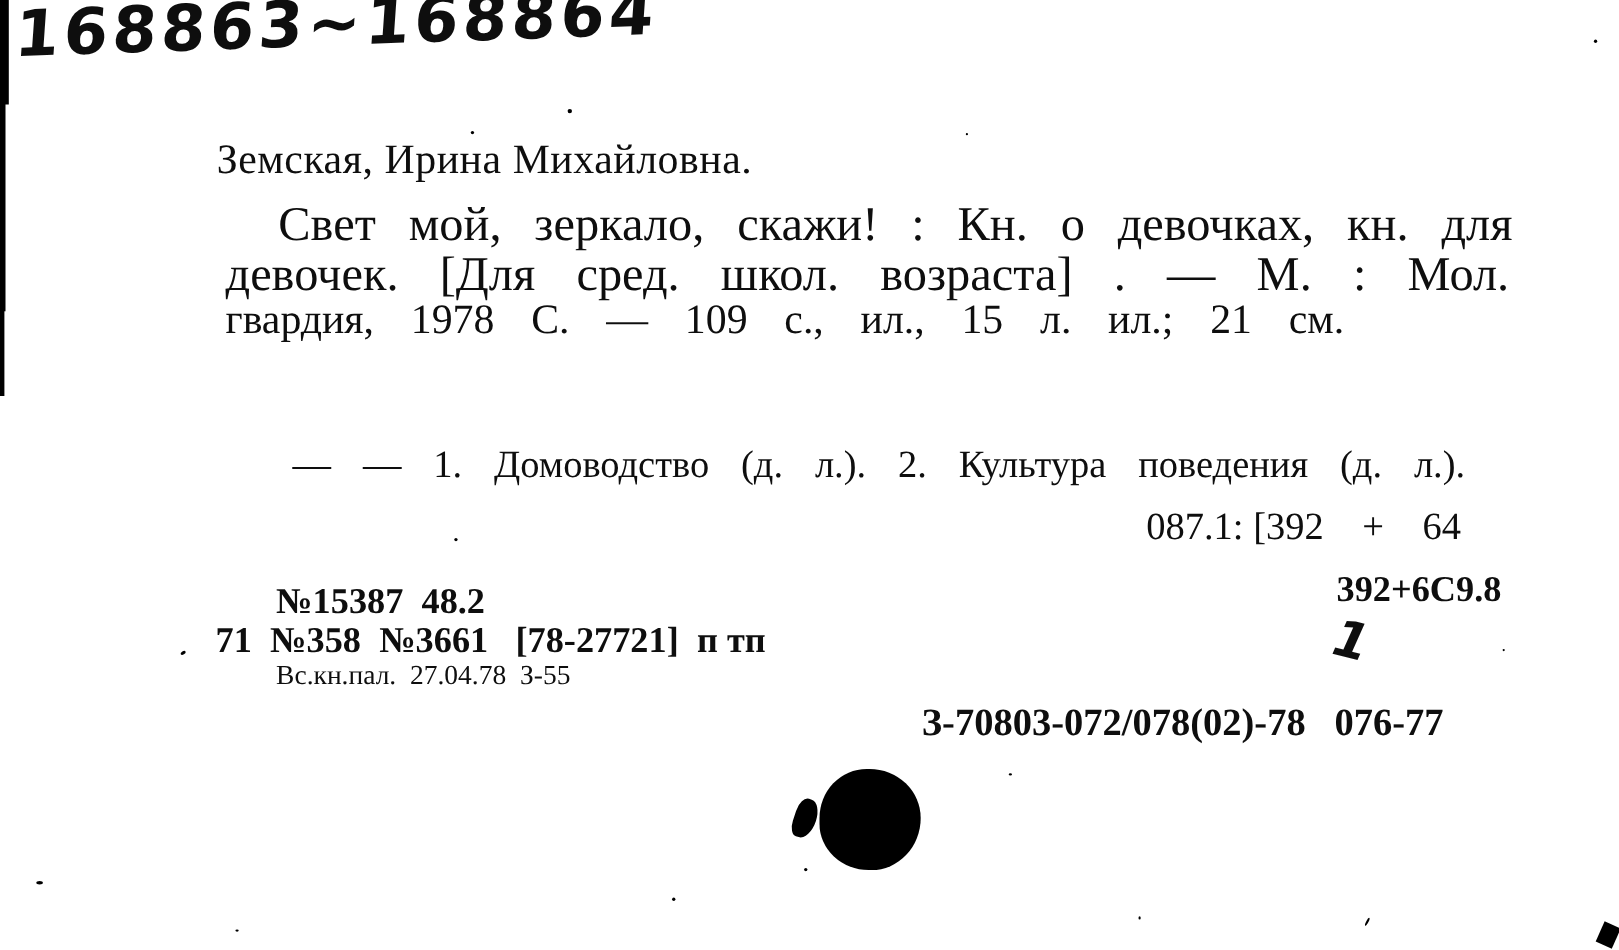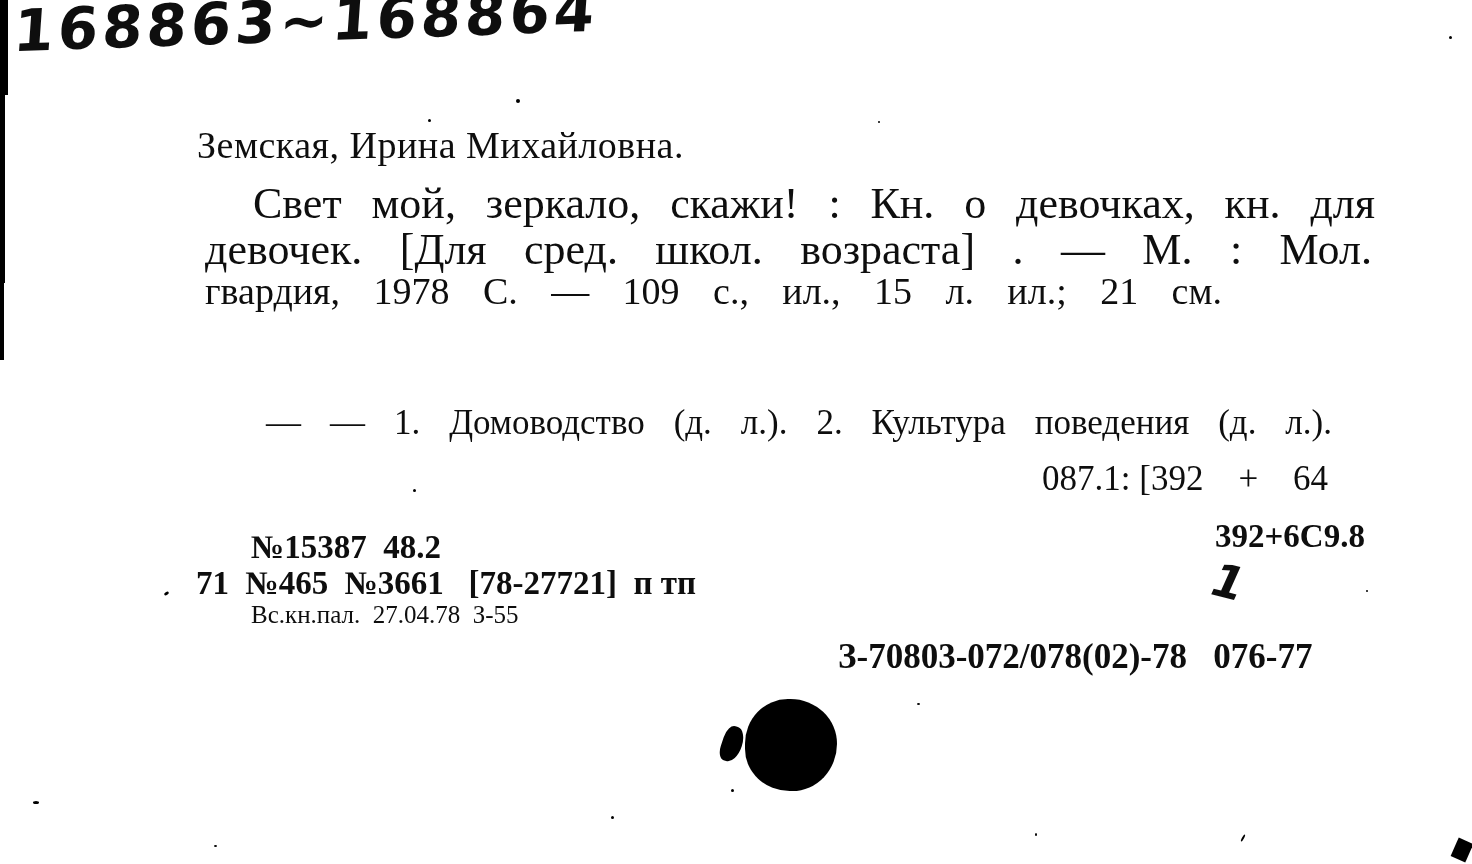--- a/index.html
+++ b/index.html
@@ -106,21 +106,21 @@
   <div class="line justify" id="title-line-1">девочек. [Для сред. школ. возраста] . — М. : Мол.</div>
   <div class="line justify" id="title-line-2">гвардия, 1978 С. — 109 с., ил., 15 л. ил.; 21 см.</div>
 
 
   <div class="line justify" id="subjects">— — 1. Домоводство (д. л.). 2. Культура поведения (д. л.).</div>
 
   <div class="line pre" id="udc-line">087.1: [392    +    64</div>
   <div class="line pre" id="udc-line2">392+6С9.8</div>
 
   <div class="line pre" id="reg-line-1">№15387  48.2</div>
-  <div class="line pre" id="reg-line-2">71  №465  №3661   [78-27721]  п тп</div>
+  <div class="line pre" id="reg-line-2">71  №358  №3661   [78-27721]  п тп</div>
   <div class="line pre" id="reg-line-3">Вс.кн.пал.  27.04.78  З-55</div>
 
   <div class="line pre" id="publisher-code">З-70803-072/078(02)-78   076-77</div>
 
   <div class="line" id="hand-mark">1</div>
 
   <div class="artifact" id="hole-punch"></div>
   <div class="artifact" id="hole-smudge"></div>
   <div class="artifact" id="edge-strip-top"></div>
   <div class="artifact" id="edge-strip-mid"></div>

